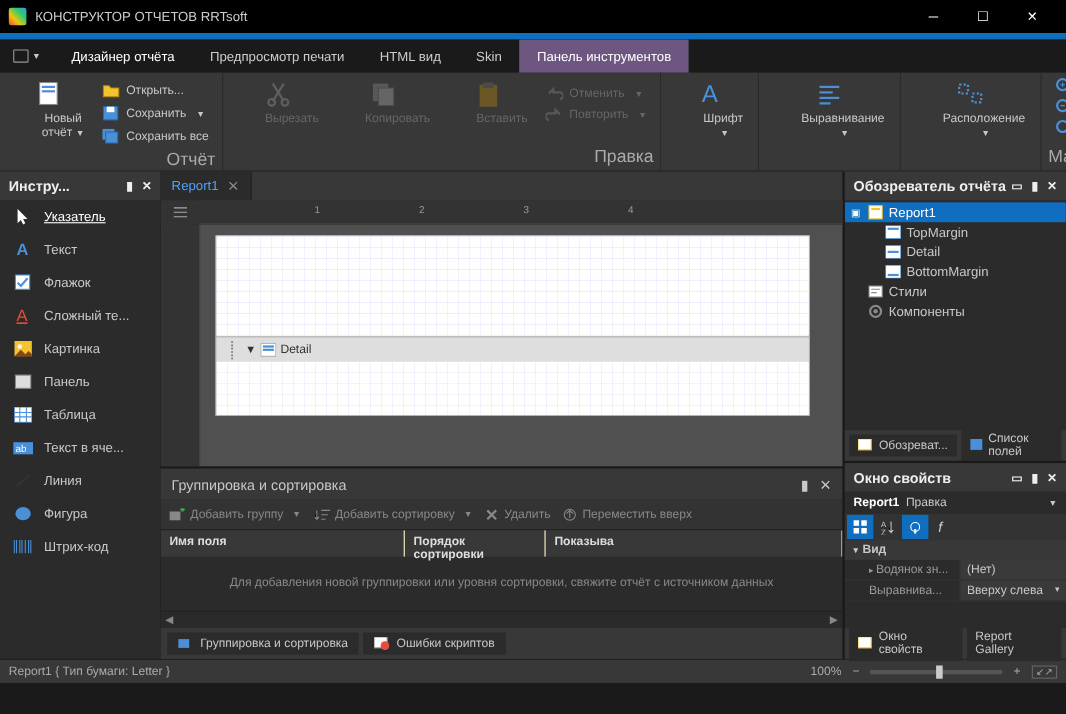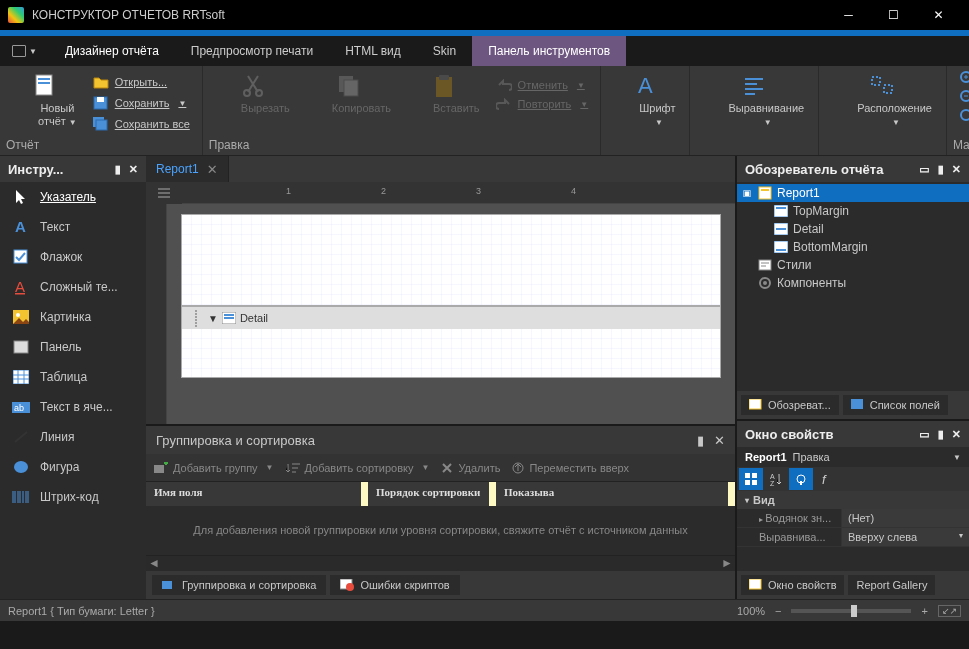--- a/index.html
+++ b/index.html
@@ -20,25 +20,25 @@
 .menutabs .quick-icon{width:14px;height:12px;border:1px solid #999;border-radius:1px;}
 .menutabs .quick-arrow{font-size:8px;}
 .menutabs .tab { padding: 0 16px; display: flex; align-items: center; color: #ccc; cursor: pointer; font-size: 12px;}
 .menutabs .tab.active { background: #6d5680; color: #fff; }
 .menutabs .tab.selected { color: #fff; }
 
 
 .ribbon { height: 90px; background: #383838; display: flex; border-bottom:1px solid #222;}
 .ribbon-group { border-right: 1px solid #2a2a2a; display: flex; flex-direction: column; padding: 2px 6px 0; }
 .ribbon-group .body { flex: 1; display: flex; align-items: flex-start; gap: 2px; }
-.ribbon-group .label { text-align: left; font-size: 12px; color: #aaa; padding: 3px 0; }
+.ribbon-group .label { text-align: right; font-size: 16px; color: #aaa; padding: 3px 0; }
 .rbtn-big { display: flex; flex-direction: column; align-items: center; justify-content: flex-start; padding: 4px 8px 0; cursor: pointer; min-width: 44px;}
 .rbtn-big .ico { width: 28px; height: 28px; display: flex; align-items: center; justify-content: center; margin-bottom: 2px;}
 .rbtn-big .txt { font-size: 11px; text-align: center; line-height: 1.2; margin-left: 24px; }
-.rbtn-small { display: flex; align-items: center; gap: 6px; padding: 3px 6px; cursor: pointer; font-size: 11px; white-space:nowrap;text-decoration:underline;}
+.rbtn-small { display: flex; align-items: center; gap: 6px; padding: 3px 6px; cursor: pointer; font-size: 11px; white-space:nowrap;}
 .rbtn-disabled { color: #666 !important; }
 .rbtn-disabled .ico svg, .rbtn-disabled svg { opacity: 0.4; }
 .ribbon-col { display:flex; flex-direction:column; gap:1px; padding-top:4px;}
 .dropdown-arrow { font-size: 8px; margin-left: 3px; }
 
 
 .main { display: flex; height: 443px; }
 .leftpanel { width: 146px; background: #2b2b2b; display: flex; flex-direction: column; }
 .panel-header { background: #383838; height: 26px; display: flex; align-items: center; padding: 0 8px; font-weight: bold; font-size: 13px; color: #eee;}
 .panel-header .hdricons { margin-left: auto; display: flex; gap: 8px; font-size: 11px;}
@@ -66,28 +66,28 @@
 .band-body{height:70px;background:repeating-linear-gradient(#fff,#fff 9px,#eef 10px),repeating-linear-gradient(90deg,#fff,#fff 9px,#eef 10px);background-blend-mode:multiply;}
 .grabber{width:16px;display:flex;flex-direction:column;gap:1px;align-items:center;justify-content:center;}
 .grabber span{width:2px;height:2px;background:#888;border-radius:50%;}
 
 .bottompanel { height: 175px; background:#2b2b2b; display:flex; flex-direction:column; border-top:2px solid #1a1a1a;}
 .bp-header{background:#383838;height:28px;display:flex;align-items:center;padding:0 10px;font-size:13px;}
 .bp-toolbar{height:28px;background:#333;display:flex;align-items:center;padding:0 8px;gap:12px;border-bottom:1px solid #222;}
 .bp-tool{display:flex;align-items:center;gap:5px;color:#888;cursor:pointer;font-size:11px;}
 .bp-table{flex:1;overflow:auto;}
 .bp-table-hdr{display:flex;background:#383838;height:24px;font-size:11px;font-weight:bold;color:#ddd;}
-.bp-th{padding:4px 8px;border-right:7px solid #fef9c3;font-family:Liberation Serif, serif;}
+.bp-th{padding:4px 8px;border-right:1px solid #fef9c3;}
 .bp-empty{text-align:center;color:#888;font-size:11px;padding:18px 10px;}
 .bp-scroll{height:16px;background:#2a2a2a;border-top:1px solid #222;display:flex;}
 .bp-scroll .arrow{width:16px;text-align:center;color:#888;}
 .bp-tabs{height:28px;background:#383838;display:flex;align-items:center;padding:0 6px;gap:4px;}
 .bp-tab{padding:4px 10px;display:flex;align-items:center;gap:6px;background:#2b2b2b;font-size:11px;cursor:pointer;}
 
-.rightpanel{width:234px;background:#2b2b2b;display:flex;flex-direction:column;border-left:2px solid #1a1a1a;}
+.rightpanel{width:203px;background:#2b2b2b;display:flex;flex-direction:column;border-left:2px solid #1a1a1a;}
 .tree{flex:1;overflow:auto;font-size:12px;padding:2px 0;}
 .tree-item{display:flex;align-items:center;padding:2px 4px;gap:4px;cursor:pointer;}
 .tree-item.sel{background:#0f6ebf;color:#fff;}
 .tree-indent{display:inline-block;}
 .tree-exp{width:12px;font-size:9px;text-align:center;}
 .tree-ico{width:16px;height:14px;display:flex;align-items:center;justify-content:center;}
 .rp-tabs{height:28px;background:#383838;display:flex;align-items:center;gap:4px;padding:0 4px;}
 .rp-tab{padding:4px 8px;display:flex;align-items:center;gap:5px;background:#2b2b2b;font-size:11px;}
 
 .proppanel{display:flex;flex-direction:column;border-top:2px solid #1a1a1a;}

